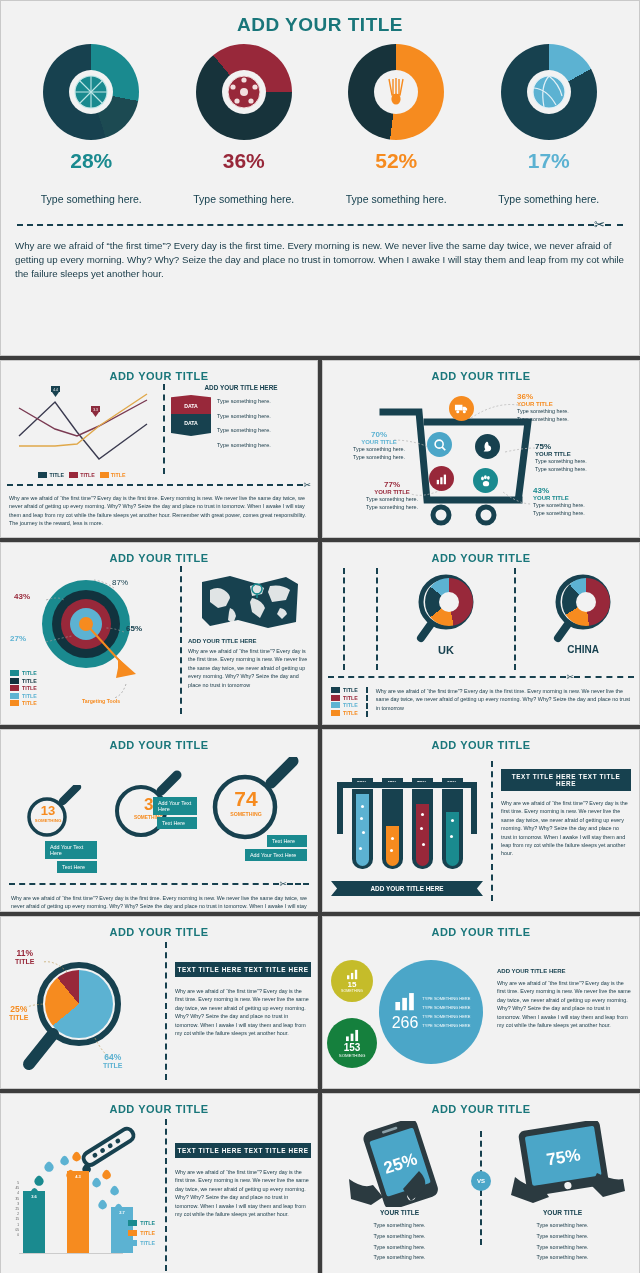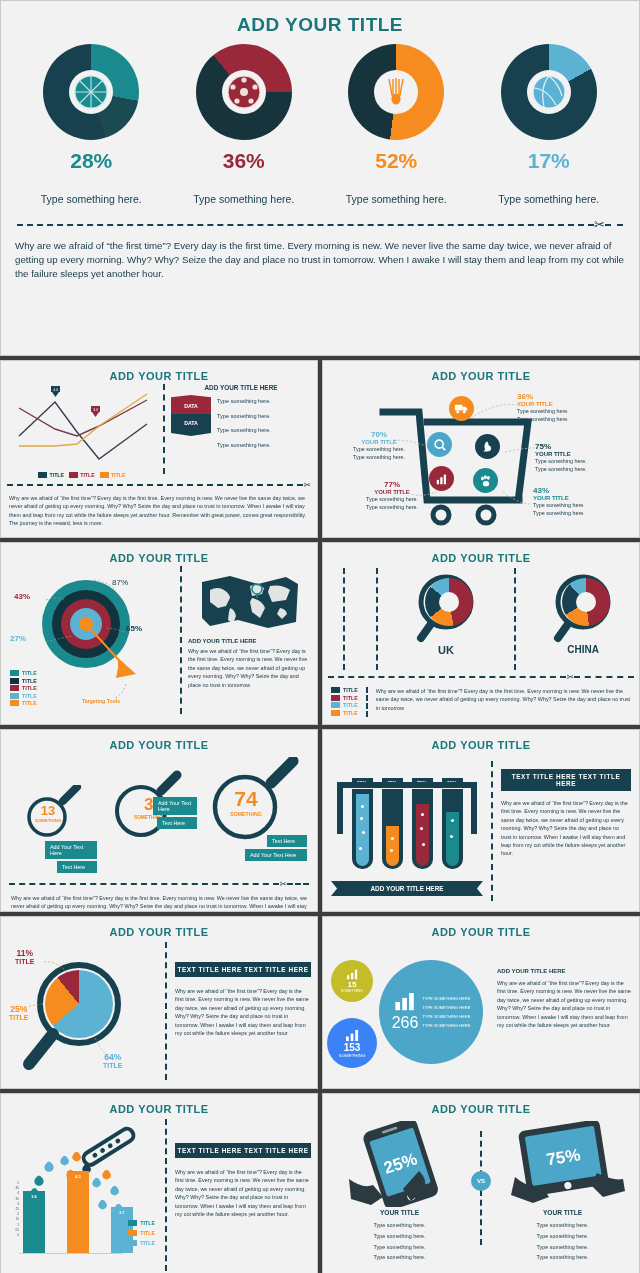--- a/index.html
+++ b/index.html
@@ -600,21 +600,21 @@
       <div style="width:44px">
         <div class="circ" style="width:42px;height:42px;background:#c5bc2a;flex-direction:column;color:#fff;margin-top:14px">
           <svg width="13" height="11" viewBox="0 0 16 14">
               <rect x="1" y="8" width="3" height="5" fill="#fff"></rect>
               <rect x="6" y="5" width="3" height="8" fill="#fff"></rect>
               <rect x="11" y="1" width="3" height="12" fill="#fff"></rect>
             </svg>
           <div style="font-size:8px;font-weight:bold">15</div>
           <div style="font-size:3.6px">SOMETHING</div>
         </div>
-        <div class="circ" style="width:50px;height:50px;background:#3b82f6;flex-direction:column;color:#fff;margin-top:16px;margin-left:-4px">
+        <div class="circ" style="width:50px;height:50px;background:#15803d;flex-direction:column;color:#fff;margin-top:16px;margin-left:-4px">
           <svg width="15" height="13" viewBox="0 0 16 14">
               <rect x="1" y="8" width="3" height="5" fill="#fff"></rect>
               <rect x="6" y="5" width="3" height="8" fill="#fff"></rect>
               <rect x="11" y="1" width="3" height="12" fill="#fff"></rect>
             </svg>
           <div style="font-size:10px;font-weight:bold">153</div>
           <div style="font-size:4.4px">SOMETHING</div>
         </div>
       </div>
 

